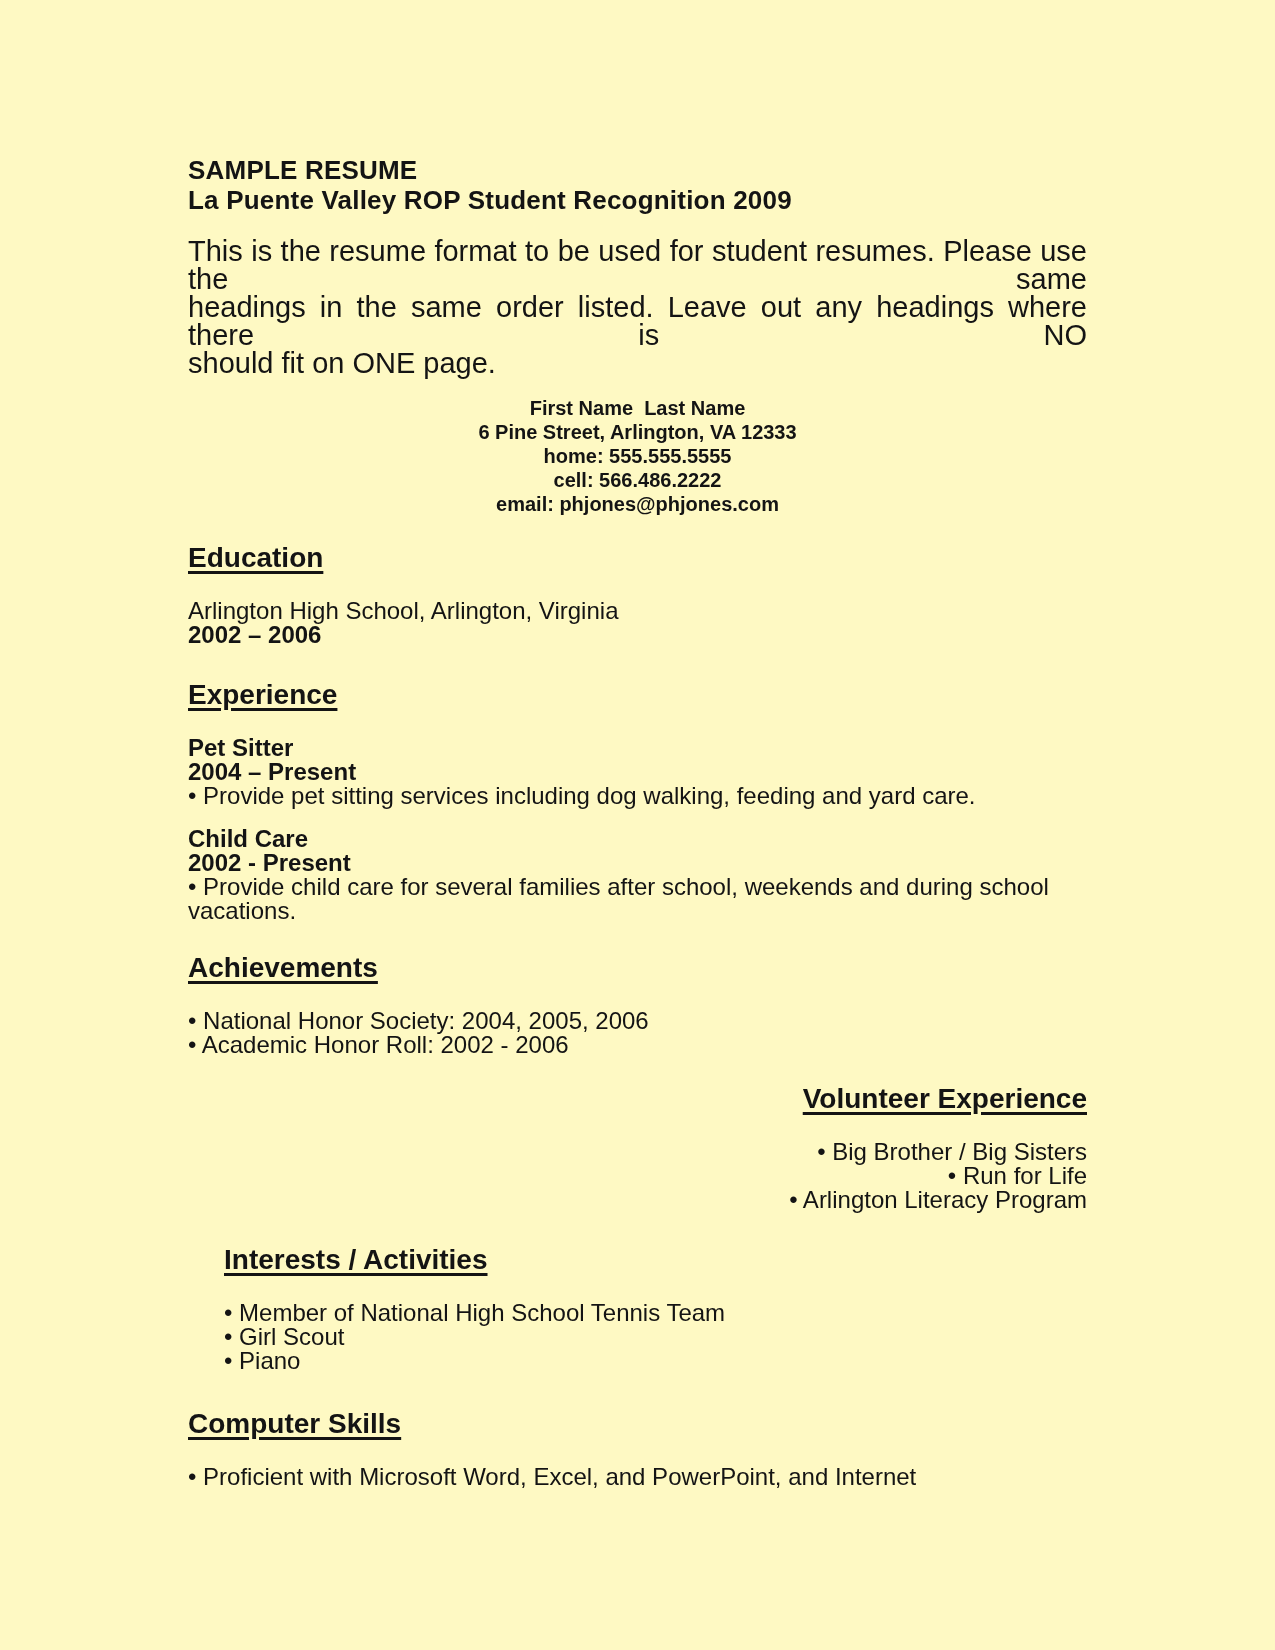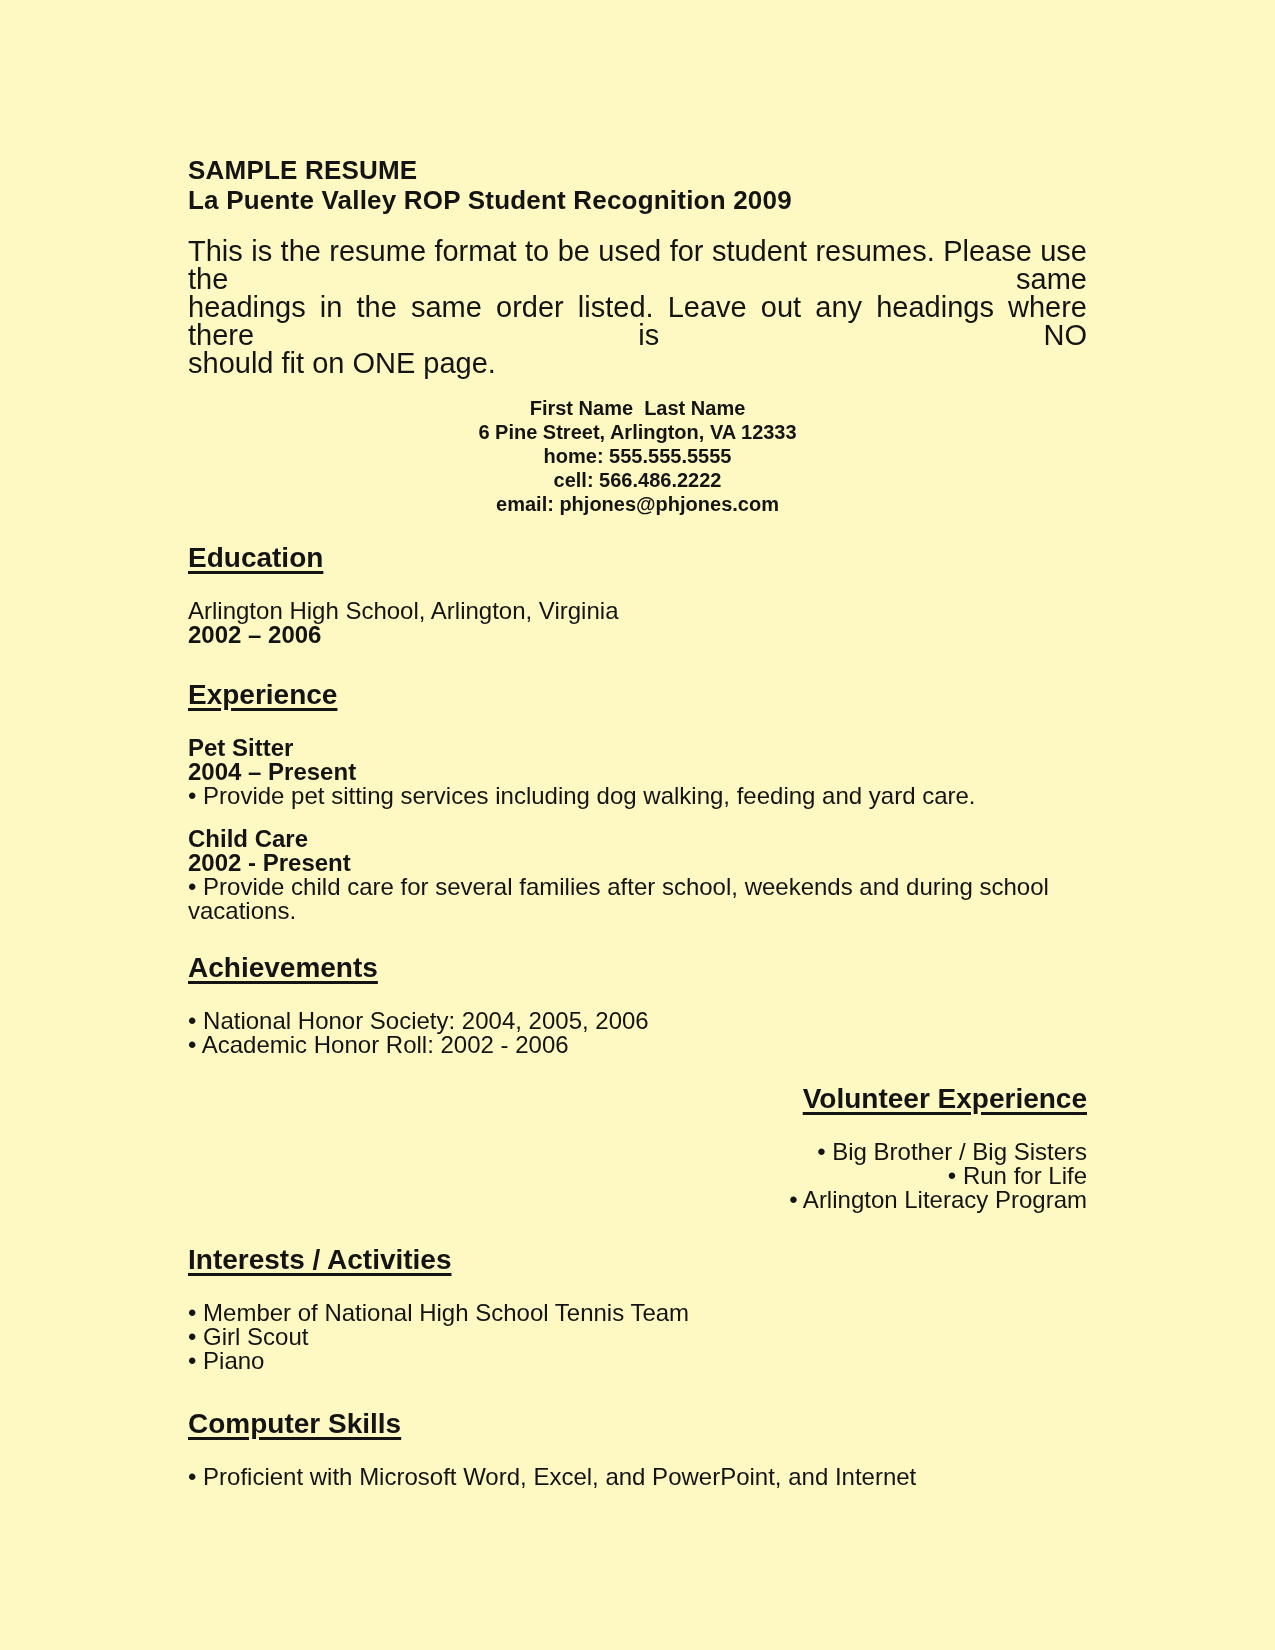--- a/index.html
+++ b/index.html
@@ -66,21 +66,21 @@
     font-size: 24px;
     line-height: 24px;
   }
   .bold {
     font-weight: bold;
   }
   .sec-education    { margin-top: 27px; }
   .sec-experience   { margin-top: 33px; }
   .sec-achievements { margin-top: 30px; }
   .sec-volunteer    { margin-top: 27px; text-align: right; }
-  .sec-interests    { margin-top: 33px; }
+  .sec-interests    { margin-top: 33px; margin-left: 36px; }
   .sec-computer     { margin-top: 36px; }
   .job + .job {
     margin-top: 19px;
   }
 </style>
 </head>
 <body>
 
 <div class="page">
 

